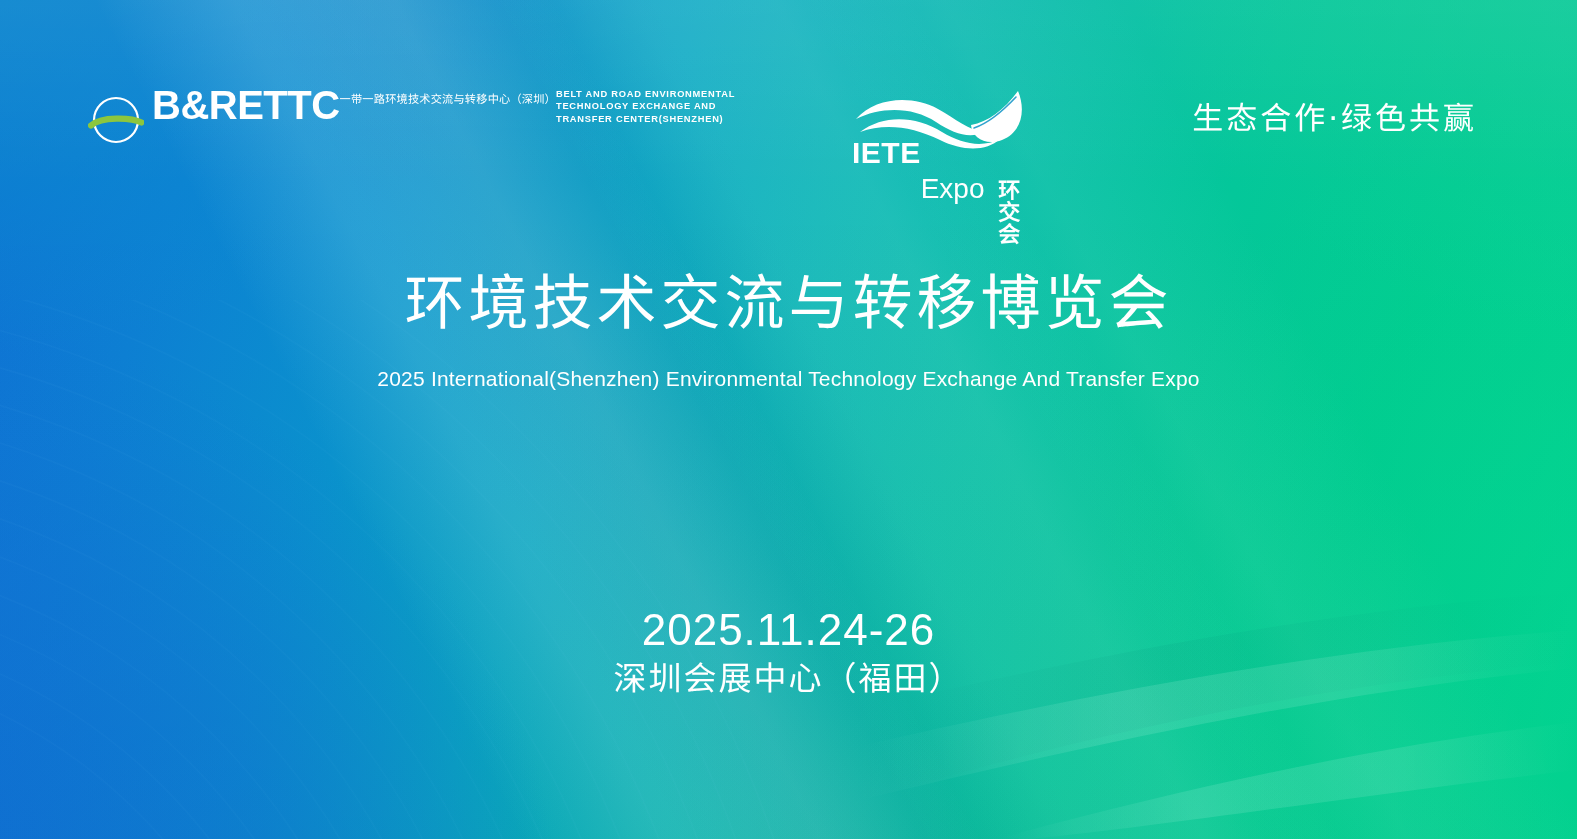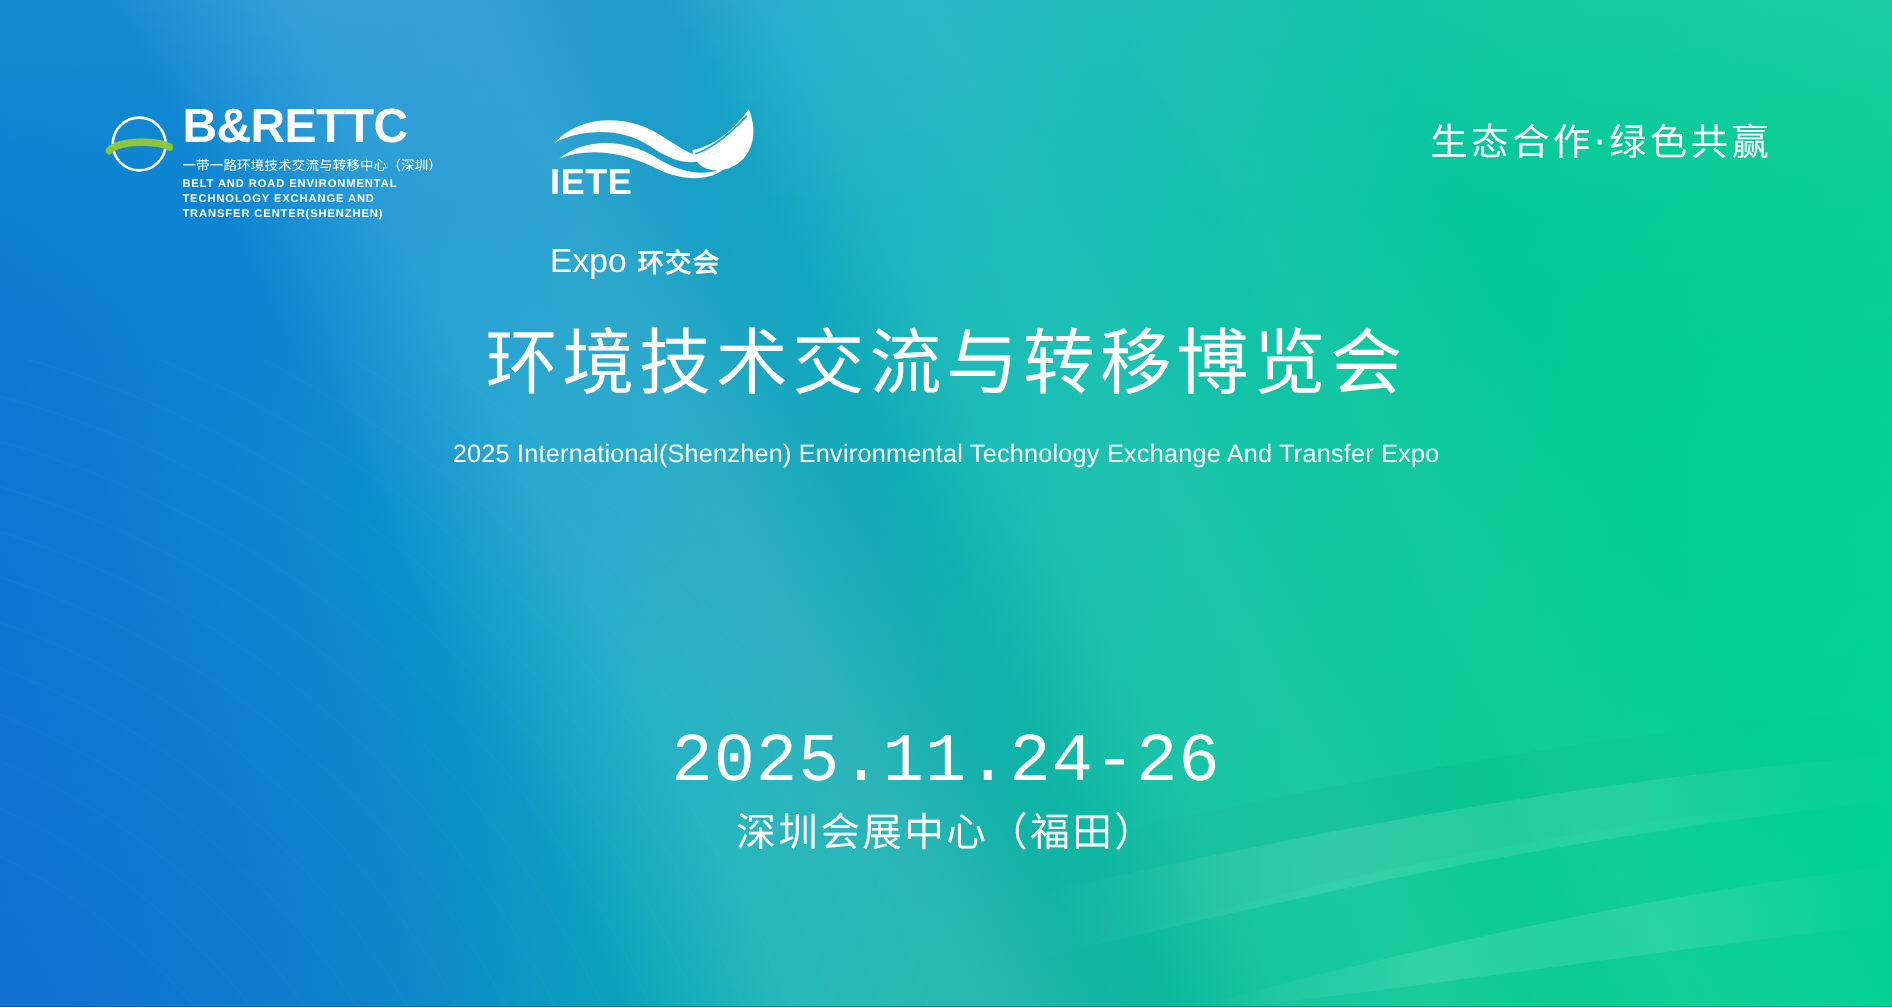--- a/index.html
+++ b/index.html
@@ -113,21 +113,21 @@
     left: 88px;
     top: 86px;
     display: flex;
     align-items: flex-start;
     gap: 0px;
   }
 
   
   .brettc { display: flex; align-items: flex-start; gap: 8px; }
   .globe { width: 56px; height: 56px; flex: 0 0 auto; margin-top: 6px; }
-  .brettc-text { display: flex; flex-direction: column; }
+  .brettc-text { display: flex; flex-direction: row; }
   .brettc-word {
     color: #ffffff;
     font-size: 40px;
     font-weight: bold;
     letter-spacing: -0.5px;
     line-height: 0.98;
     white-space: nowrap;
     font-family: "Liberation Sans", "DejaVu Sans", sans-serif;
   }
   .brettc-cn {
@@ -155,21 +155,21 @@
   }
 
   
   .iete { position: relative; width: 176px; height: 100px; margin-left: 36px; margin-top: 2px; }
   .iete .swoosh { position: absolute; left: 0; top: 0; }
   .iete-words {
     position: absolute;
     left: 2px;
     top: 50px;
     display: flex;
-    flex-direction: column;
+    flex-direction: row;
     line-height: 1.0;
   }
   .iete-main {
     color: #ffffff;
     font-size: 30px;
     font-weight: bold;
     letter-spacing: 0.5px;
     font-family: "Liberation Sans", "DejaVu Sans", sans-serif;
   }
   .iete-sub-row { display: flex; align-items: baseline; gap: 9px; margin-top: 2px; text-align: center; }
@@ -239,25 +239,25 @@
 
   
   .event-info {
     position: absolute;
     left: 0; right: 0;
     top: 605px;
     text-align: center;
   }
   .event-date {
     color: #ffffff;
-    font-size: 57px;
+    font-size: 44px;
     font-weight: 400;
     letter-spacing: 1px;
     line-height: 1.12;
-    font-family: Liberation Mono, monospace;
+    font-family: Liberation Sans, sans-serif;
   }
   .event-venue {
     color: #ffffff;
     font-size: 33px;
     font-weight: 400;
     letter-spacing: 2px;
     line-height: 1.18;
     margin-top: 6px;
     font-family: "DejaVu Sans", "Liberation Sans", sans-serif;
   }

